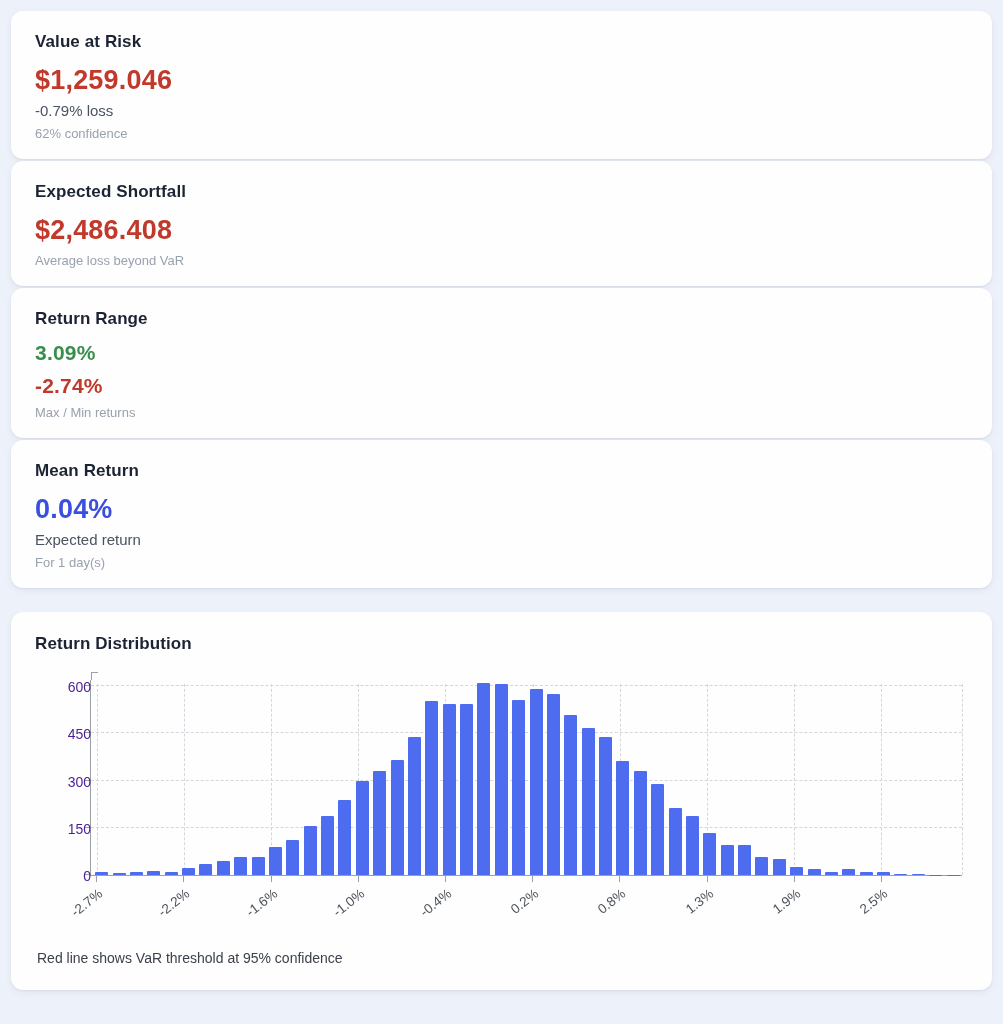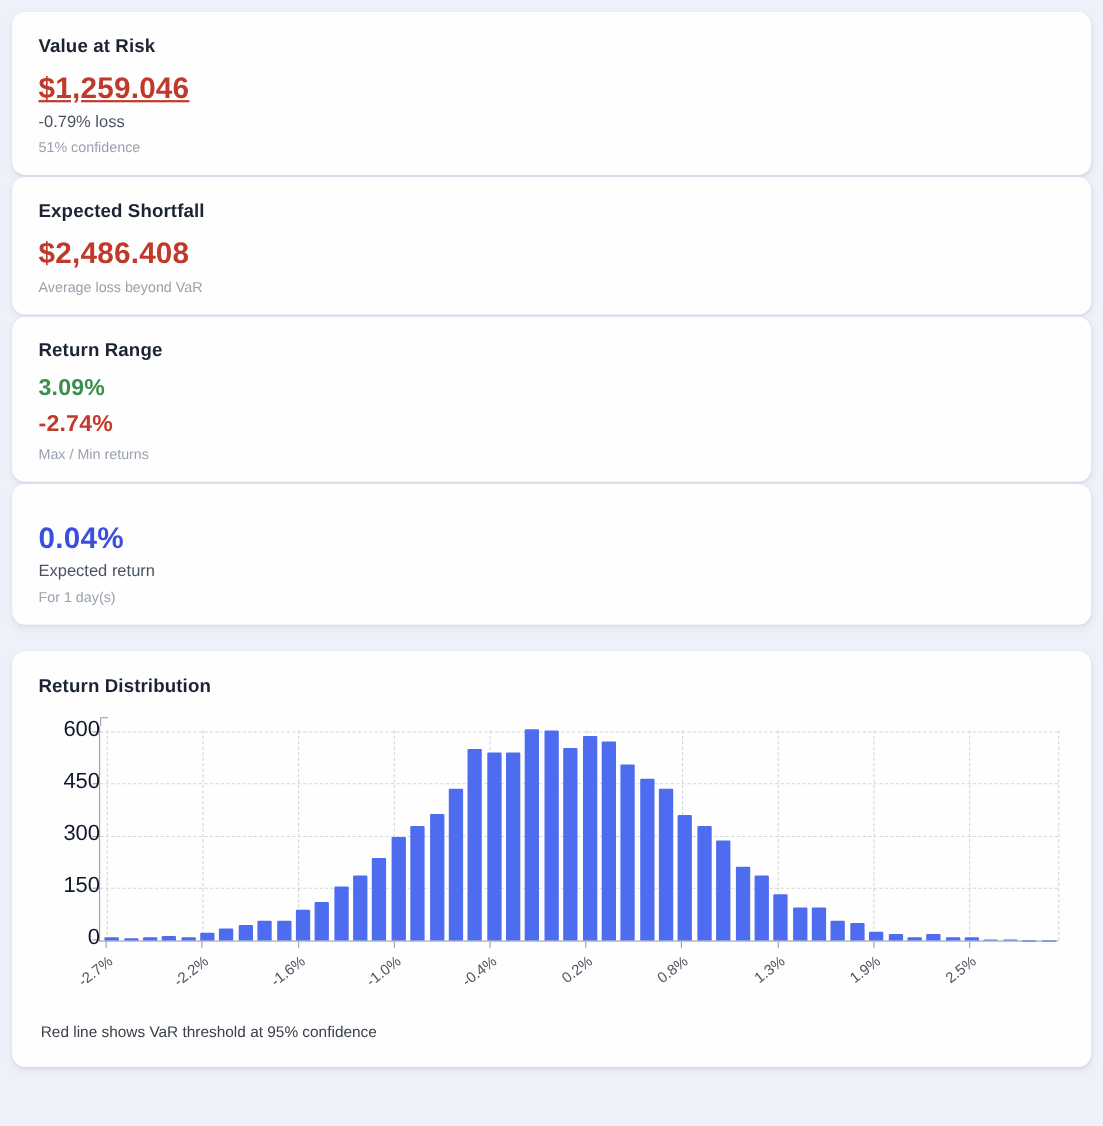--- a/index.html
+++ b/index.html
@@ -37,57 +37,58 @@
     position: absolute; left: 2px; right: 0; top: 0; bottom: 0;
     display: flex; align-items: flex-end; justify-content: space-around;
     z-index: 2;
   }
   .bar { width: 70%; max-width: 13px; background: #4d6cf0; border-radius: 1px 1px 0 0; }
   .hgrid { position: absolute; left: 0; right: 0; height: 0; border-top: 1px dashed #d4d6dc; z-index: 1; }
   .vgrid { position: absolute; top: 4px; bottom: 0; width: 0; border-left: 1px dashed #d4d6dc; z-index: 1; }
   .ytick { position: absolute; left: -7px; width: 7px; height: 0; border-top: 1.5px solid #9aa0a6; }
   .ylabel {
     position: absolute; right: 12px; width: 42px; text-align: right;
-    font-size: 20px; color: #0f172a; transform: translateY(9px);
+    font-size: 14px; color: #4c1d95; transform: translateY(9px);
   }
   .ycap { position: absolute; left: 0; top: -8px; height: 8px; border-left: 1.5px solid #9aa0a6; }
   .ycap::after { content:""; position:absolute; top:0; left:0; width:6px; border-top:1.5px solid #9aa0a6; display:block; }
   .xaxis { position: relative; height: 58px; }
   .xtick { position: absolute; top: 0; height: 6px; width: 0; border-left: 1.5px solid #9aa0a6; }
   .xlabel {
     position: absolute; top: 10px; width: 64px; text-align: right;
     font-size: 13.5px; color: #4d535c;
     transform-origin: 100% 0; transform: rotate(-38deg);
   }
   .chart-footnote { font-size: 14px; color: #3a414b; margin-top: 16px; margin-left: 2px; }
 </style>
 </head>
 <body>
 
 <div class="card">
   <div class="card-title">Value at Risk</div>
-  <div class="metric-value" style="color: rgb(192, 57, 43); text-decoration: underline;">$1,259.046</div>
+  <div class="metric-value" style="color: rgb(192, 57, 43);">$1,259.046</div>
   <div class="metric-line1">-0.79% loss</div>
-  <div class="metric-line2">51% confidence</div>
+  <div class="metric-line2">62% confidence</div>
 </div>
 
 <div class="card">
   <div class="card-title">Expected Shortfall</div>
   <div class="metric-value" style="color: rgb(192, 57, 43);">$2,486.408</div>
   <div class="metric-line2">Average loss beyond VaR</div>
 </div>
 
 <div class="card">
   <div class="card-title">Return Range</div>
   <div class="metric-value mid" style="color: rgb(56, 142, 74);">3.09%</div>
   <div class="metric-value mid" style="color: rgb(192, 57, 43);">-2.74%</div>
   <div class="metric-line2">Max / Min returns</div>
 </div>
 
 <div class="card">
+  <div class="card-title">Mean Return</div>
   <div class="metric-value" style="color: rgb(58, 78, 224);">0.04%</div>
   <div class="metric-line1">Expected return</div>
   <div class="metric-line2">For 1 day(s)</div>
 </div>
 
 <div class="card chart-card">
   <div class="card-title">Return Distribution</div>
   <div class="chart-area">
     <div class="plot" id="plot">
       <span class="ycap"></span>

